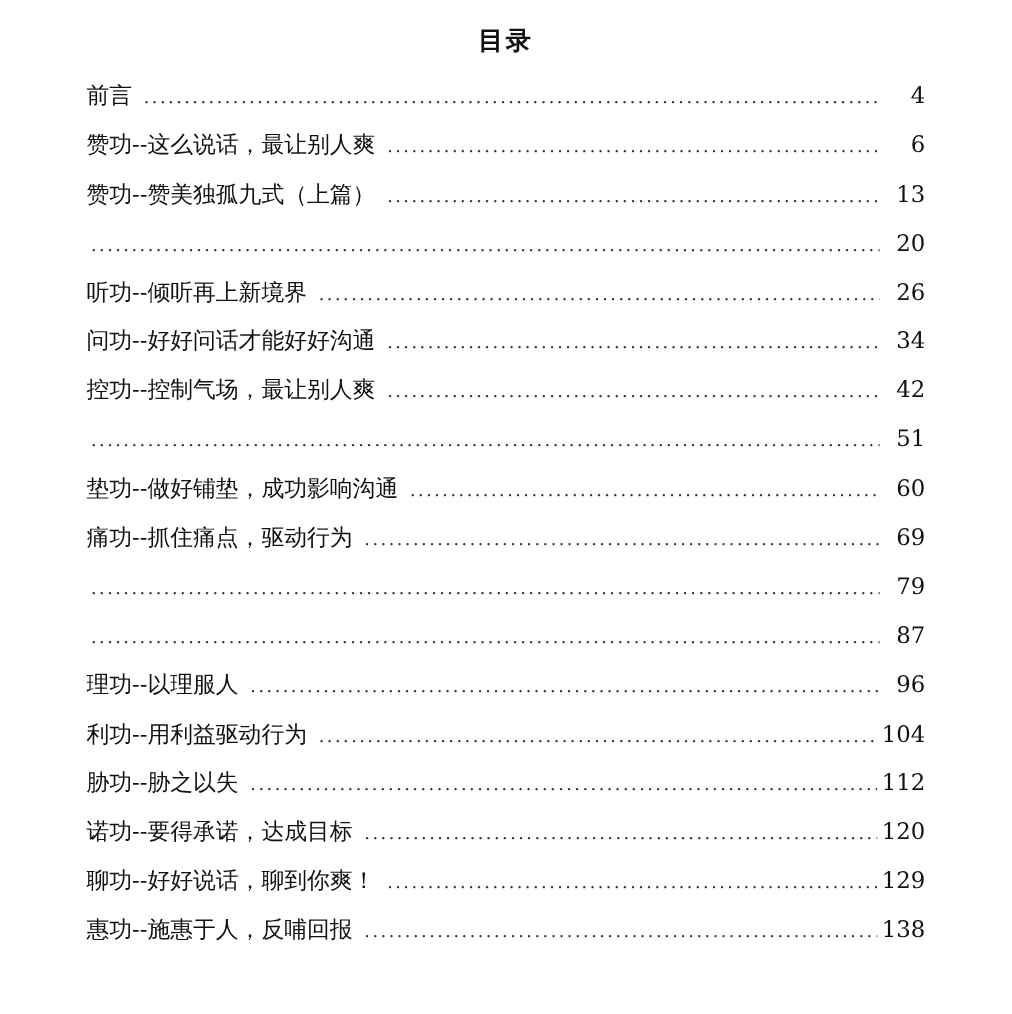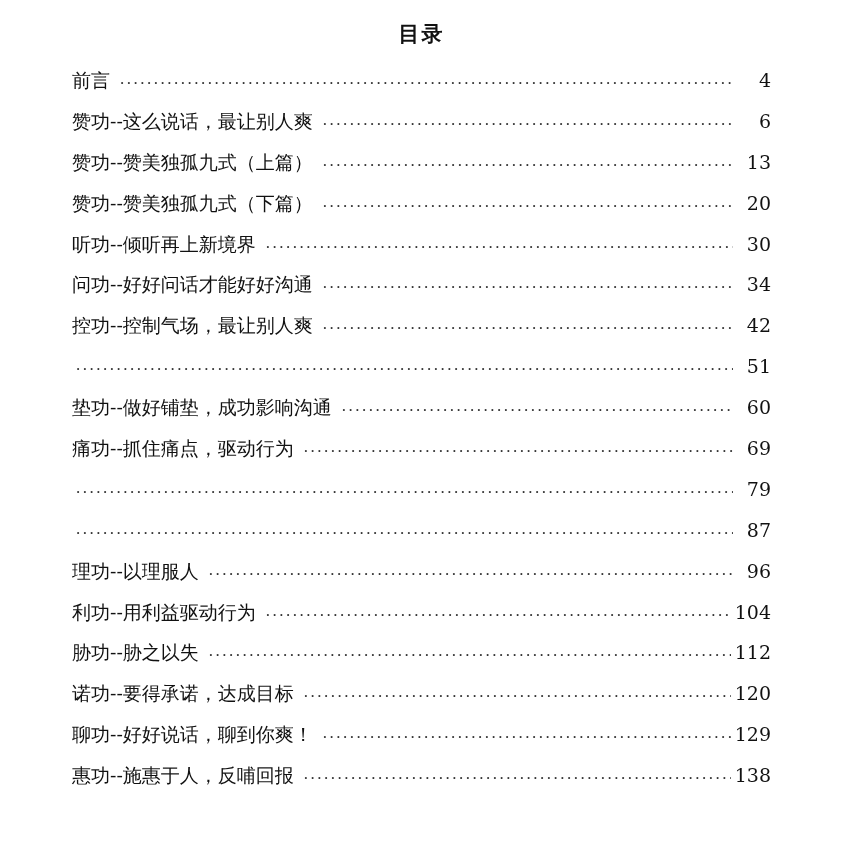--- a/index.html
+++ b/index.html
@@ -28,21 +28,21 @@
     letter-spacing: 2px;
     margin: 6px 0 22px 0;
     color: #111;
     font-family: "DejaVu Serif", "Liberation Serif", serif;
   }
   .toc-list {
     display: block;
   }
   .toc-row {
     display: flex;
-    align-items: flex-start;
+    align-items: center;
     width: 100%;
     margin: 0 0 20px 0;
     font-size: 19px;
     line-height: 1.1;
     white-space: nowrap;
   }
   .toc-row:last-child {
     margin-bottom: 16px;
   }
   .toc-label {
@@ -87,28 +87,27 @@
         <span class="toc-label">赞功--这么说话，最让别人爽</span>
         <span class="toc-dots">..............................................................................................................................</span>
         <span class="toc-page">6</span>
       </div>
       <div class="toc-row">
         <span class="toc-label">赞功--赞美独孤九式（上篇）</span>
         <span class="toc-dots">..............................................................................................................................</span>
         <span class="toc-page">13</span>
       </div>
       <div class="toc-row">
-        <span class="toc-label">赞功--赞美独孤九式（下篇）</span>
         <span class="toc-dots">..............................................................................................................................</span>
         <span class="toc-page">20</span>
       </div>
       <div class="toc-row">
         <span class="toc-label">听功--倾听再上新境界</span>
         <span class="toc-dots">..............................................................................................................................</span>
-        <span class="toc-page">30</span>
+        <span class="toc-page">26</span>
       </div>
       <div class="toc-row">
         <span class="toc-label">问功--好好问话才能好好沟通</span>
         <span class="toc-dots">..............................................................................................................................</span>
         <span class="toc-page">34</span>
       </div>
       <div class="toc-row">
         <span class="toc-label">控功--控制气场，最让别人爽</span>
         <span class="toc-dots">..............................................................................................................................</span>
         <span class="toc-page">42</span>

